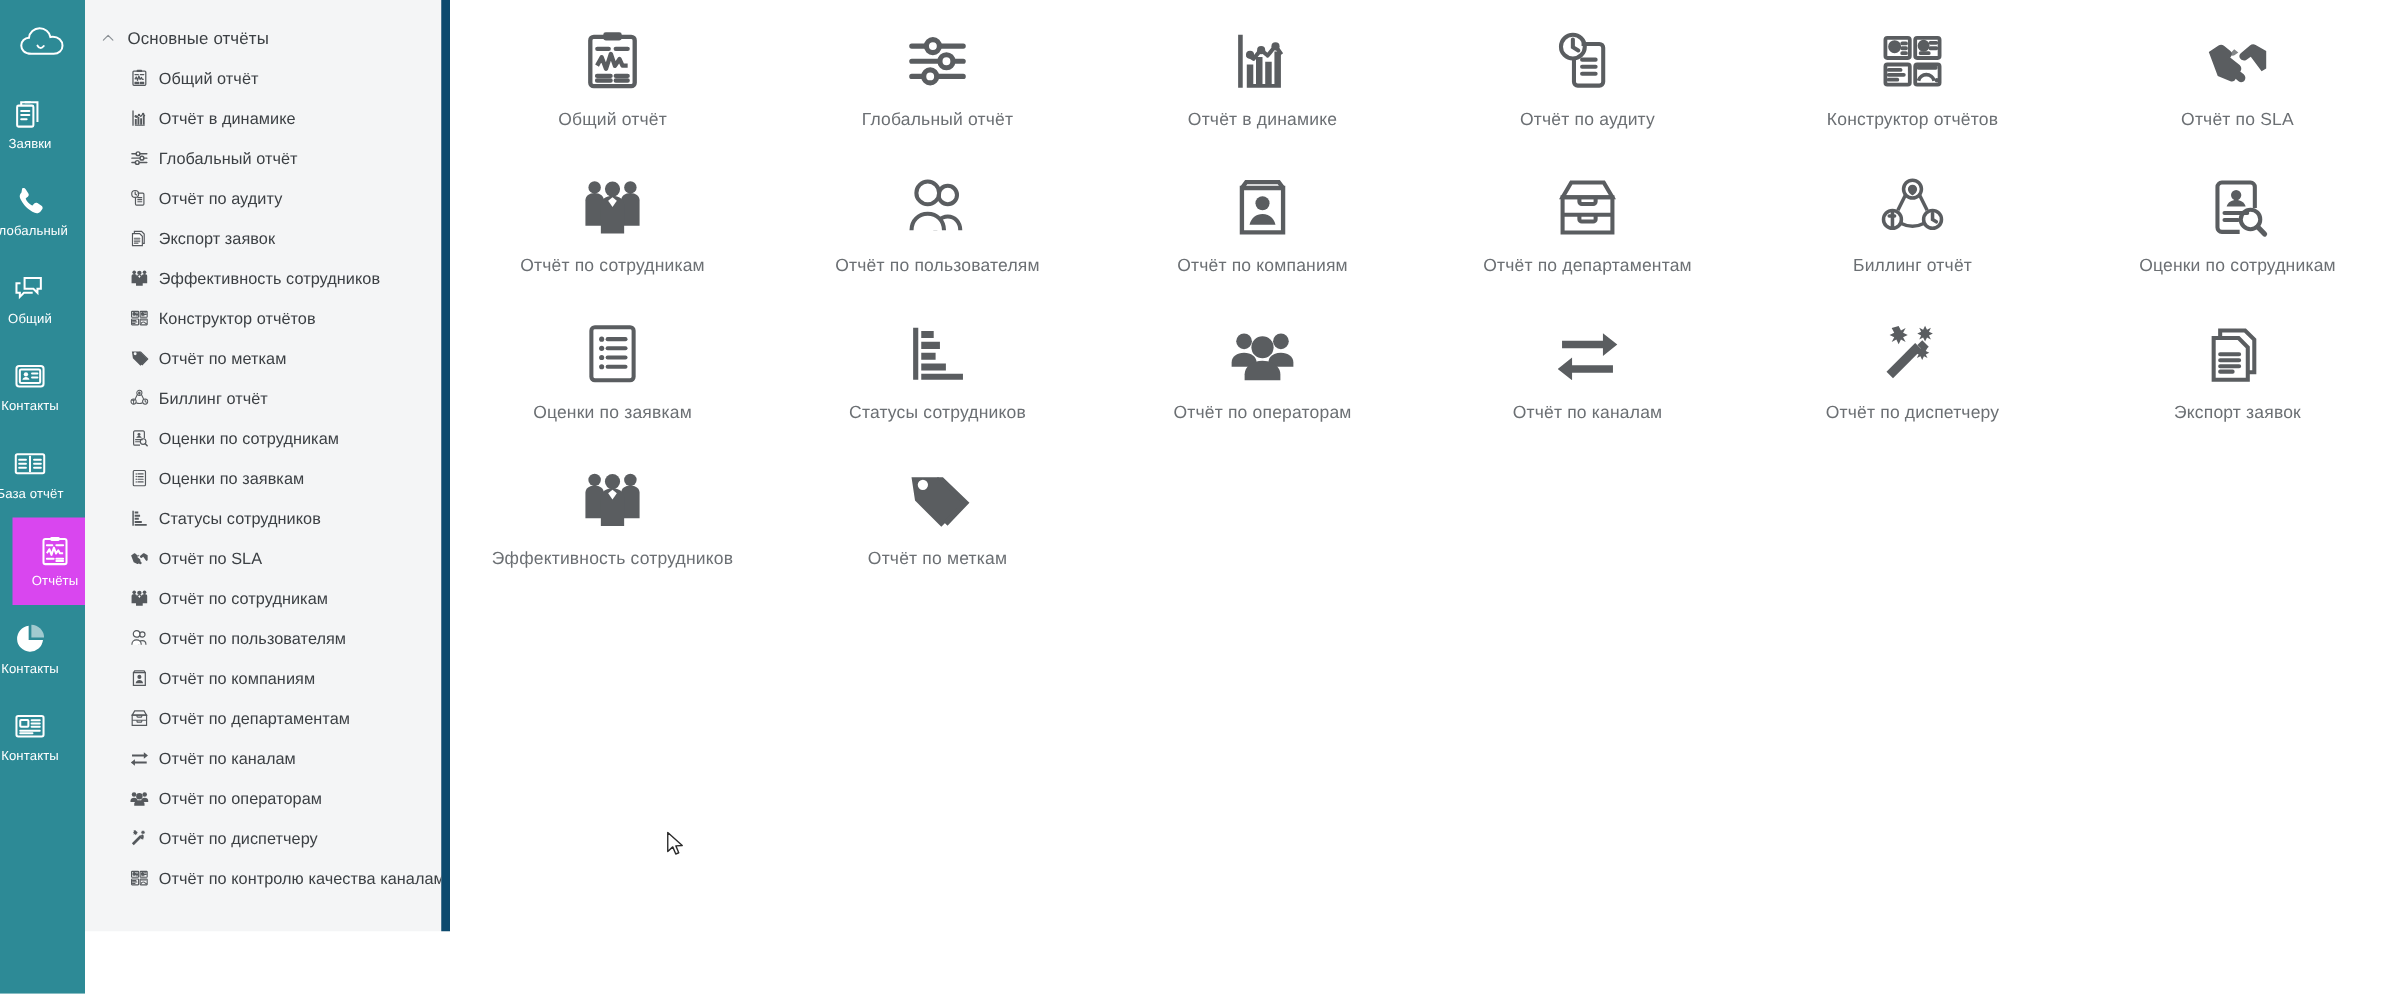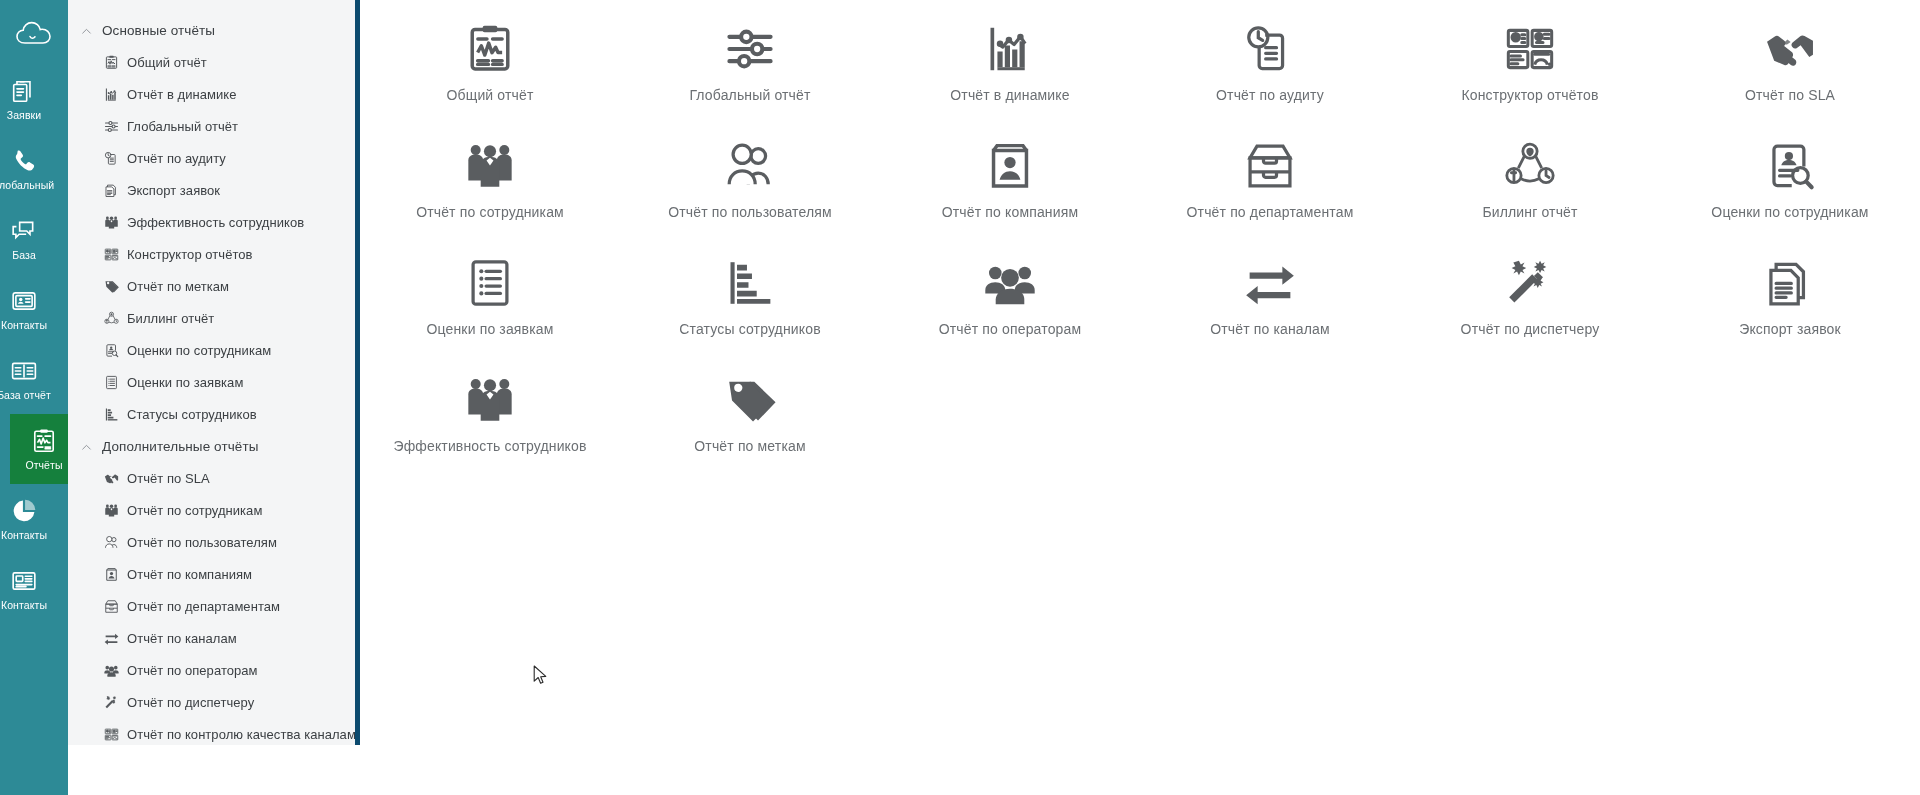--- a/index.html
+++ b/index.html
@@ -21,35 +21,35 @@
   .rail-logo {
     width: 68px; height: 58px;
     display: flex; align-items: center; justify-content: center;
   }
   .rail-item {
     width: 68px; height: 70px;
     display: flex; flex-direction: column;
     align-items: center; justify-content: center;
     gap: 4px; cursor: pointer;
   }
-  .rail-item.active { background: #15803d; margin-left: 20px; }
+  .rail-item.active { background: #d946ef; margin-left: 20px; }
   .rail-ico { width: 28px; height: 28px; display: flex; align-items: center; justify-content: center; }
   .rail-ico svg { display: block; }
   .rail-label {
     color: #ffffff; font-size: 10.5px; line-height: 12px;
     white-space: nowrap; letter-spacing: .1px;
   }
 
   
   .panel {
     width: 292px; min-width: 292px;
     background: #f4f5f6;
     height: 745px;
     padding-top: 14px;
-    border-right: 5px solid #0c4a6e;
+    border-right: 7px solid #0c4a6e;
     overflow: hidden;
   }
   .group-head {
     display: flex; align-items: center; gap: 9px;
     padding: 0 10px 0 12px;
     height: 32px; cursor: pointer;
   }
   .caret { width: 13px; height: 13px; flex: 0 0 13px; }
   .group-title {
     font-size: 13.5px; color: #3c4044; letter-spacing: .1px;
@@ -130,21 +130,21 @@
           </span>
           <span class="rail-label">Глобальный</span>
         </div>
         <div class="rail-item">
           <span class="rail-ico">
             <svg width="26" height="26" viewBox="0 0 24 24" fill="none" stroke="#ffffff" stroke-width="1.5">
       <path d="M8 4h12v8h-2.5v3l-3-3H8z"></path>
               <path d="M14 15H7.5l-3 3v-3H2V8h3"></path>
             </svg>
           </span>
-          <span class="rail-label">База</span>
+          <span class="rail-label">Общий</span>
         </div>
         <div class="rail-item">
           <span class="rail-ico">
             <svg width="26" height="26" viewBox="0 0 24 24" fill="none" stroke="#ffffff" stroke-width="1.5">
       <rect x="2" y="4.5" width="20" height="15" rx="2"></rect>
               <rect x="4.5" y="7" width="15" height="10" rx="1"></rect>
       <circle cx="9" cy="10.6" r="1.6" fill="#ffffff" stroke="none"></circle>
       <path d="M6.4 14.6c.3-1.3 1.4-2 2.6-2s2.3.7 2.6 2z" fill="#ffffff" stroke="none"></path>
       <path d="M13.5 10h4M13.5 13h4" stroke-linecap="round"></path>
             </svg>
@@ -352,26 +352,20 @@
         <div class="menu-item">
           <span class="m-ico">
             <svg width="15" height="15" viewBox="0 0 24 24" fill="currentColor">
       <path d="M3 2.4h1.9v19.2H3z"></path>
       <path d="M6 3.6h4.6v2.6H6zM6 7.6h6.9v2.6H6zM6 11.6h5.3v2.6H6zM6 15.6h9.1v2.6H6z"></path>
       <path d="M6 19.4h15.4v2.2H6z"></path>
             </svg>
           </span>
           <span class="m-label">Статусы сотрудников</span>
         </div>
-        <div class="group-head">
-          <span class="caret"><svg width="13" height="13" viewBox="0 0 24 24" fill="none" stroke="#8a8f94" stroke-width="1.7" stroke-linecap="round" stroke-linejoin="round">
-              <path d="M5 15l7-7 7 7"></path>
-            </svg></span>
-          <span class="group-title">Дополнительные отчёты</span>
-        </div>
         <div class="menu-item">
           <span class="m-ico">
             <svg width="15" height="15" viewBox="0 0 24 24" fill="currentColor">
       <path d="M1.4 8.6 5 6.2c.6-.4 1.4-.4 2 .1l2.4 1.9c.6.5.7 1.4.2 2l-.3.4 3.5 2.8c.7.6.8 1.6.3 2.3l-.1.1 1.3 1c.7.6.8 1.6.3 2.3-.5.7-1.5.8-2.2.3l-1.1-.9c-.2.8-1.1 1.2-1.9.9l-4.7-2-3.3-8.8z"></path>
       <path d="M22.6 8.2 18.7 6c-.7-.4-1.5-.3-2.1.2l-3.4 2.8c-.6.5-.7 1.4-.2 2l.2.2c.5.6 1.4.7 2 .3l1.7-1.2 4 5.4 1.7-1z"></path>
       <path d="M9 9.4c.5.6 1.4.7 2 .3l1.3-.9-1.5-1.2z" opacity=".75"></path>
             </svg>
           </span>
           <span class="m-label">Отчёт по SLA</span>
         </div>

